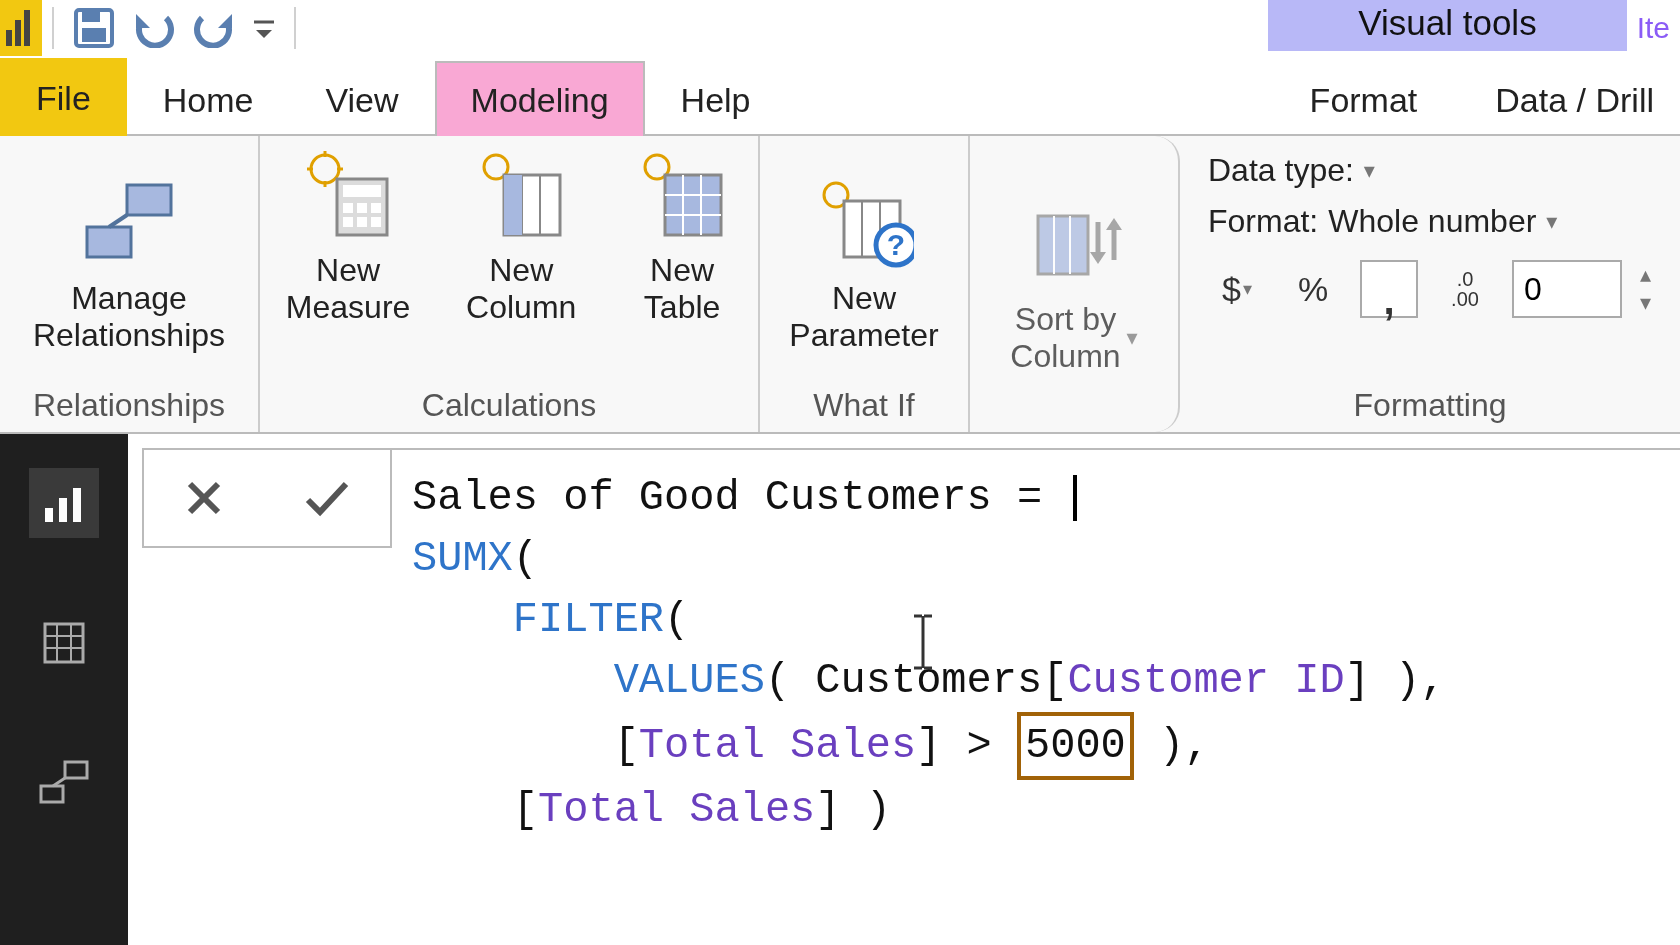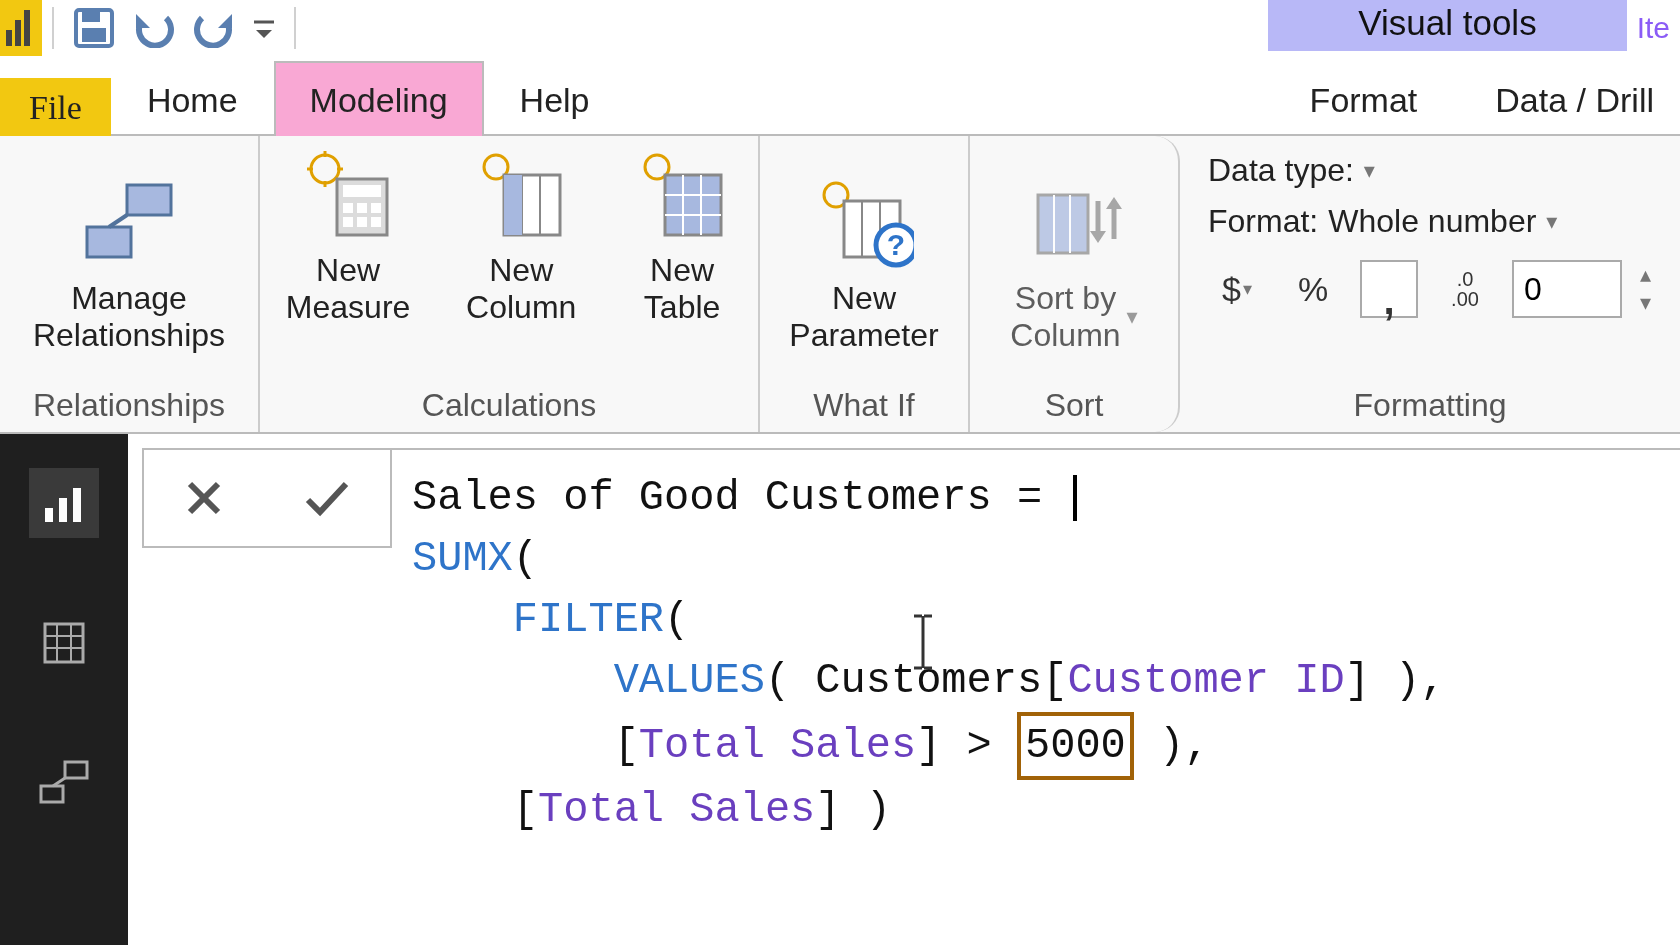--- a/index.html
+++ b/index.html
@@ -8,21 +8,21 @@
   .qat { height: 56px; display: flex; align-items: center; padding-left:0; border-bottom:0; position:relative;}
   .qat .left-chunk { width:42px; height:56px; background:#f2c811; display:flex; align-items:center; justify-content:flex-start; padding-left:6px;}
   .qat .sep { width:2px; height:42px; background:#d0d0d0; margin:0 10px;}
   .qat .qbtn { width:60px; height:56px; display:flex; align-items:center; justify-content:center; cursor:pointer;}
   .qat .contextual { margin-left:auto; display:flex; align-items:stretch;}
   .qat .contextual .ctx-tab { background:#b8b8f7; color:#111; padding:0px 90px; font-size:35px; display:flex; align-items:center; height:56px;}
   .qat .rtext { padding:16px 10px; font-size:30px; color:#8b5cf6;}
   
   .tabs-row { height:78px; display:flex; align-items:flex-end; position:relative; padding-left:0; }
   .tab { font-size:34px; color:#222; padding:18px 34px 16px 34px; cursor:pointer; border:2px solid transparent; border-bottom:none; position:relative; top:2px;}
-  .tab.file { background:#f2c811; color:#222; font-weight:400; padding:18px 27px; height:58px; display:flex; align-items:center;font-family:Liberation Serif, serif;}
+  .tab.file { background:#f2c811; color:#222; font-weight:400; padding:18px 34px; height:78px; display:flex; align-items:center;}
   .tab.active { background:#f9a8d4; border-color:#bbb; border-top-color:#bbb; }
   .tabs-right { margin-left:auto; display:flex; gap:38px; padding-right:6px;}
   .tabs-right .tab { padding:18px 18px 16px 18px;}
   
   .ribbon { height:300px; background:#f8f8f8; border-top:2px solid #bbb; border-bottom:2px solid #bbb; display:flex; }
   .group { border-right:2px solid #ccc; display:flex; flex-direction:column; padding:6px 10px 4px 10px;}
   .group .icons-row { flex:1; display:flex; align-items:flex-start; gap:24px;}
   .group .glabel { text-align:center; font-size:32px; color:#555; padding:2px 0 4px 0;}
   .big-btn { display:flex; flex-direction:column; align-items:center; justify-content:flex-start; gap:6px; cursor:pointer; padding:4px 6px;}
   .big-btn .icon { width:100px; height:100px; display:flex; align-items:center; justify-content:center;}
@@ -92,20 +92,21 @@
 
   <div class="contextual">
     <div class="ctx-tab">Visual tools</div>
     <div class="rtext" style="display:flex;align-items:center;">Ite</div>
   </div>
 </div>
 
 <div class="tabs-row">
   <div class="tab file">File</div>
   <div class="tab">Home</div>
+  <div class="tab">View</div>
   <div class="tab active">Modeling</div>
   <div class="tab">Help</div>
   <div class="tabs-right">
     <div class="tab">Format</div>
     <div class="tab">Data / Drill</div>
   </div>
 </div>
 
 <div class="ribbon">
 
@@ -213,21 +214,20 @@
               <path d="M74 22 L74 60" stroke="#888" stroke-width="5"></path>
               <path d="M66 52 L74 64 L82 52 Z" fill="#888"></path>
               <path d="M90 60 L90 22" stroke="#888" stroke-width="5"></path>
               <path d="M82 30 L90 18 L98 30 Z" fill="#888"></path>
             </svg>
         </div>
         <div class="lbl" style="white-space:pre-line; display:flex; align-items:center; gap:6px;"><span>Sort by
 Column</span><span class="chev">▾</span></div>
       </div>
     </div>
-    <div class="glabel">Sort</div>
   </div>
 
   <div class="group" style="flex:1; border-right:none;">
     <div class="fmt-col" style="flex:1;">
       <div class="fmt-line">
         <span>Data type:</span>
         <span class="chev">▾</span>
       </div>
       <div class="fmt-line">
         <span>Format:</span>

